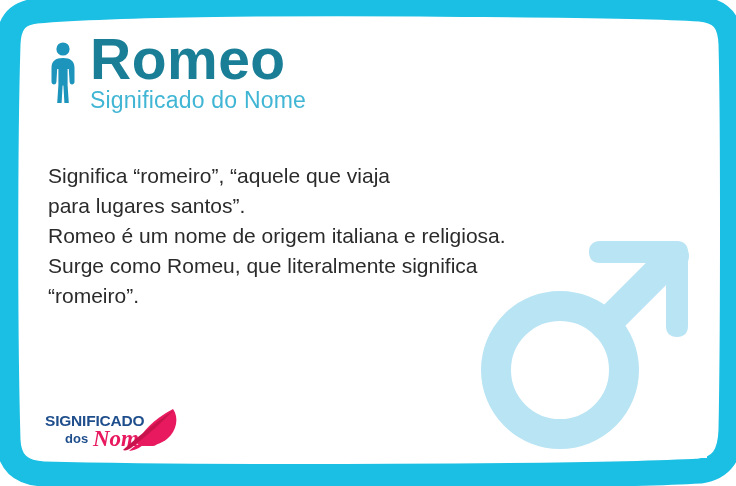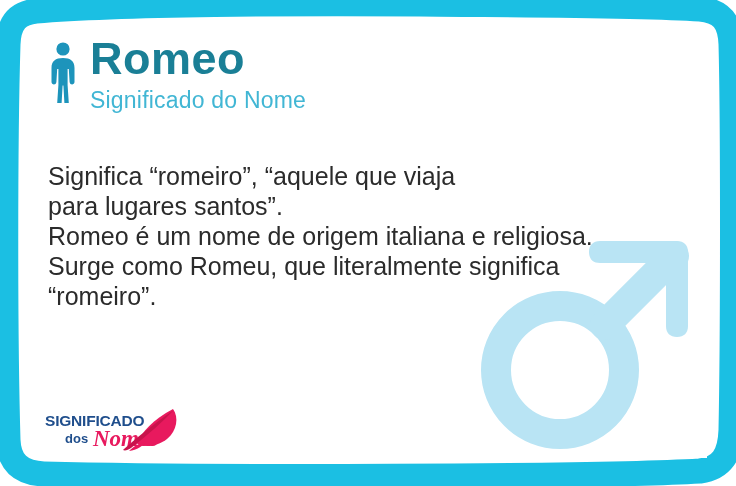--- a/index.html
+++ b/index.html
@@ -60,21 +60,21 @@
     height: 62px;
     margin-top: 8px;
     margin-right: 12px;
     flex: none;
   }
   .titles {
     display: flex;
     flex-direction: column;
   }
   .name-title {
-    font-size: 45px;
+    font-size: 57px;
     line-height: 50px;
     font-weight: bold;
     color: #1a7f96;
     letter-spacing: 0.5px;
     white-space: nowrap;
   }
   .name-subtitle {
     margin-top: 3px;
     font-size: 23px;
     line-height: 27px;
@@ -83,21 +83,21 @@
     letter-spacing: 0.2px;
     white-space: nowrap;
   }
 
   
   .body-text {
     position: absolute;
     left: 15px;
     top: 135px;
     width: 640px;
-    font-size: 25px;
+    font-size: 21px;
     line-height: 30px;
     color: #2b2b2b;
     white-space: pre-line;
   }
 
   
   .brand {
     position: absolute;
     left: 10px;
     top: 372px;

